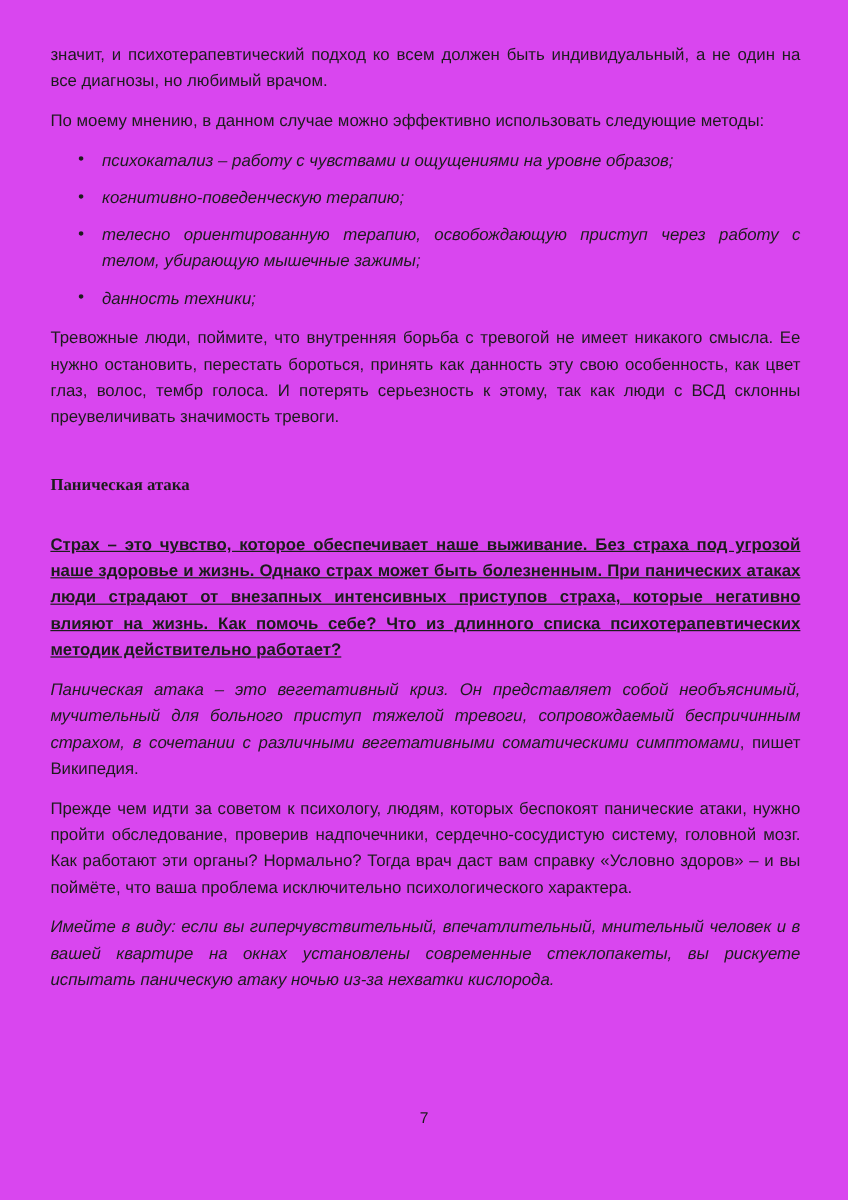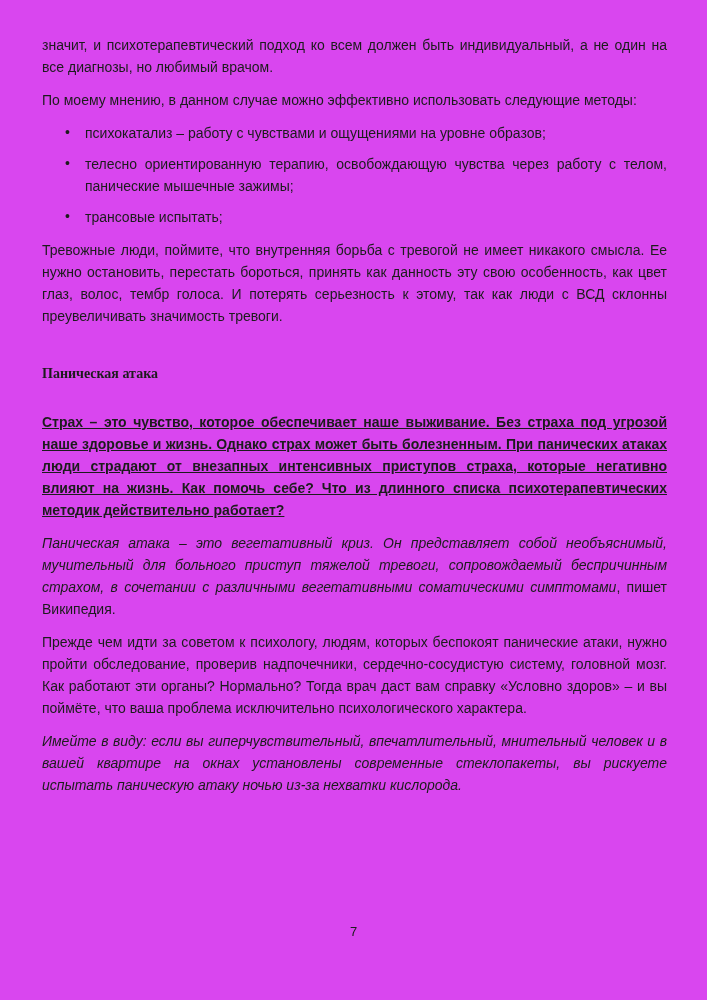--- a/index.html
+++ b/index.html
@@ -36,20 +36,21 @@
     list-style: none;
     margin: 2px 0 11px 0;
     padding: 0 0 0 23px;
   }
   ul.bullets li {
     position: relative;
     padding-left: 20px;
     margin-bottom: 9px;
     text-align: justify;
     text-align-last: left;
+    font-style: italic;
   }
   ul.bullets li::before {
     content: "\2022";
     position: absolute;
     left: 0;
     top: -1px;
     font-size: 14px;
   }
 
   .subheading {
@@ -78,22 +79,23 @@
 
 <div class="page">
   <div class="content">
 
     <p class="para">значит, и психотерапевтический подход ко всем должен быть индивидуальный, а не один на все диагнозы, но любимый врачом.</p>
 
     <p class="para">По моему мнению, в данном случае можно эффективно использовать следующие методы:</p>
 
     <ul class="bullets">
       <li>психокатализ – работу с чувствами и ощущениями на уровне образов;</li>
-      <li>телесно ориентированную терапию, освобождающую чувства через работу с телом, панические мышечные зажимы;</li>
-      <li>трансовые испытать;</li>
+      <li>когнитивно-поведенческую терапию;</li>
+      <li>телесно ориентированную терапию, освобождающую приступ через работу с телом, убирающую мышечные зажимы;</li>
+      <li>данность техники;</li>
     </ul>
 
 
     <p class="para">Тревожные люди, поймите, что внутренняя борьба с тревогой не имеет никакого смысла. Ее нужно остановить, перестать бороться, принять как данность эту свою особенность, как цвет глаз, волос, тембр голоса. И потерять серьезность к этому, так как люди с ВСД склонны преувеличивать значимость тревоги.</p>
 
     <div class="section-heading">Паническая атака</div>
 
     <p class="para bold">Страх – это чувство, которое обеспечивает наше выживание. Без страха под угрозой наше здоровье и жизнь. Однако страх может быть болезненным. При панических атаках люди страдают от внезапных интенсивных приступов страха, которые негативно влияют на жизнь. Как помочь себе? Что из длинного списка психотерапевтических методик действительно работает?</p>
 
     <p class="para"><span class="italic">Паническая атака – это вегетативный криз. Он представляет собой необъяснимый, мучительный для больного приступ тяжелой тревоги, сопровождаемый беспричинным страхом, в сочетании с различными вегетативными соматическими симптомами</span><span>, пишет Википедия.</span></p>

